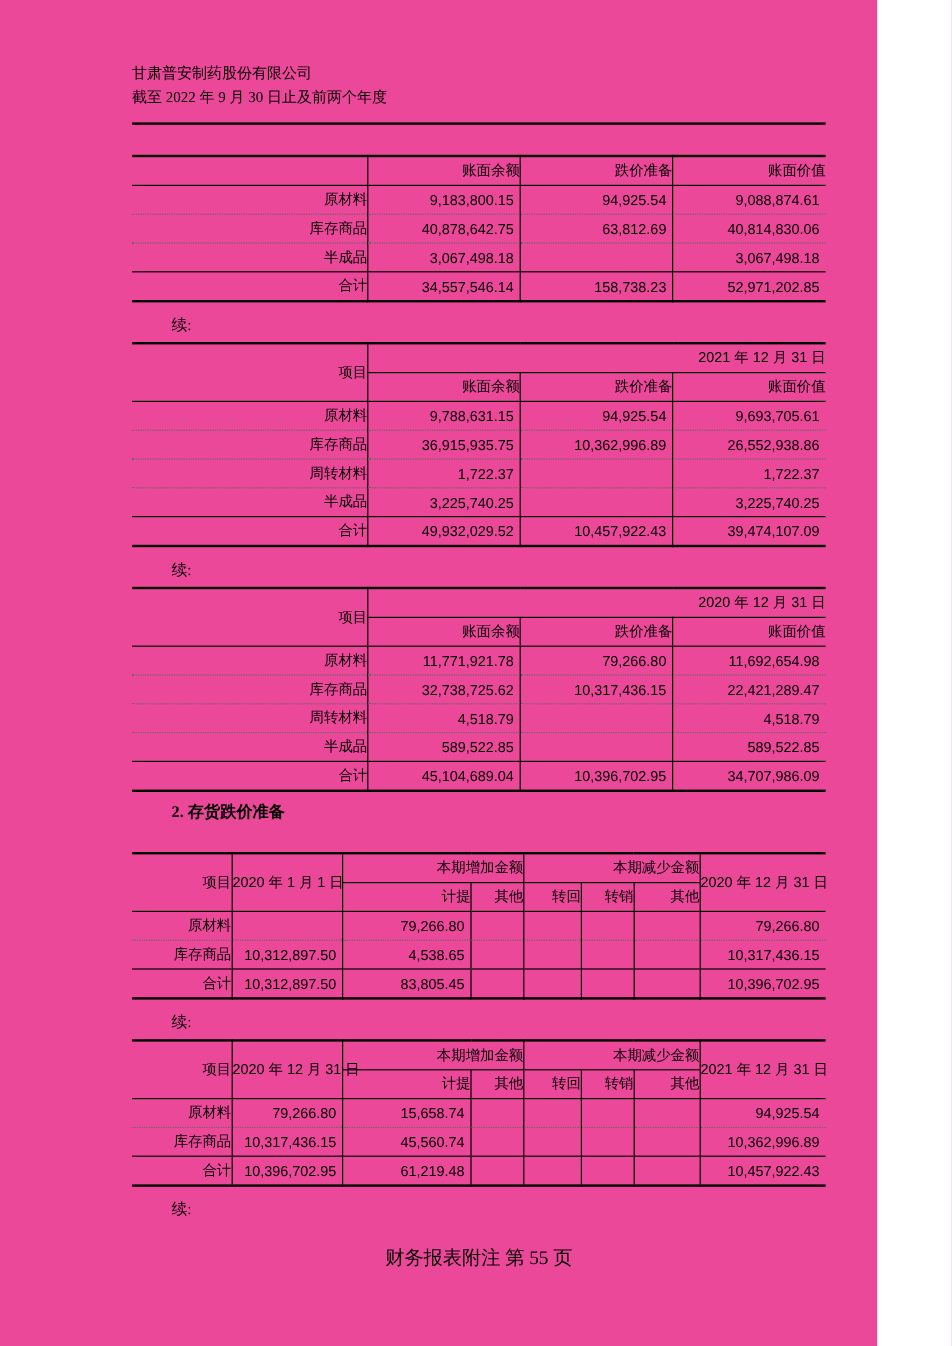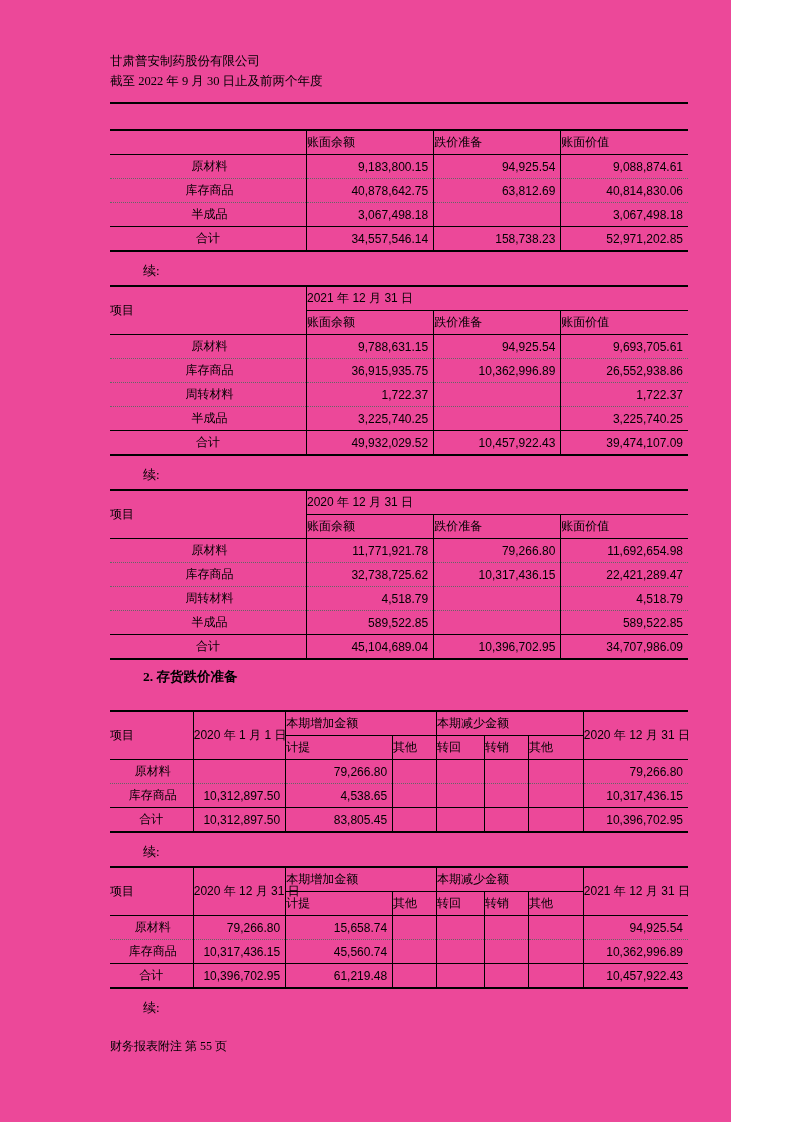--- a/index.html
+++ b/index.html
@@ -35,39 +35,40 @@
     height: 23px;
     padding: 0;
     vertical-align: middle;
     border-left: 1px solid #000;
     overflow: visible;
     white-space: nowrap;
   }
   .fin-table .no-l { border-left: none; }
   .fin-table th {
     font-weight: normal;
-    text-align: left;
+    text-align: right;
     border-bottom: 1px solid #000;
   }
-  .fin-table tbody td.c-label { text-align: center; padding-left: 3px; }
+  .fin-table tbody td.c-label { text-align: right; padding-left: 3px; }
   .fin-table tbody td.c-num { text-align: right; padding-right: 5px; }
   .fin-table tbody tr + tr td { border-top: 1px dotted #666; }
   .fin-table tbody tr.total-row td { border-top: 1px solid #000; }
   .fin-table tbody tr.total-row td.c-label { padding-left: 0; }
 
   .t1 { margin-top: 25px; }
   .cont-label { font-size: 13px; padding-left: 33px; margin: 11px 0 6px 0; line-height: 16px; }
   .section-heading { font-size: 13.5px; font-weight: bold; padding-left: 33px; margin: 8px 0 24px 0; line-height: 18px; }
 
   .page-footer {
     position: absolute;
     top: 1038px;
     left: 110px;
     width: 578px;
-    font-size: 12px;
+    text-align: center;
+    font-size: 16px;
   }
 </style>
 </head>
 <body>
 
 <div class="page">
   <div class="content">
 
     <div class="doc-header">
       <div>甘肃普安制药股份有限公司</div>

